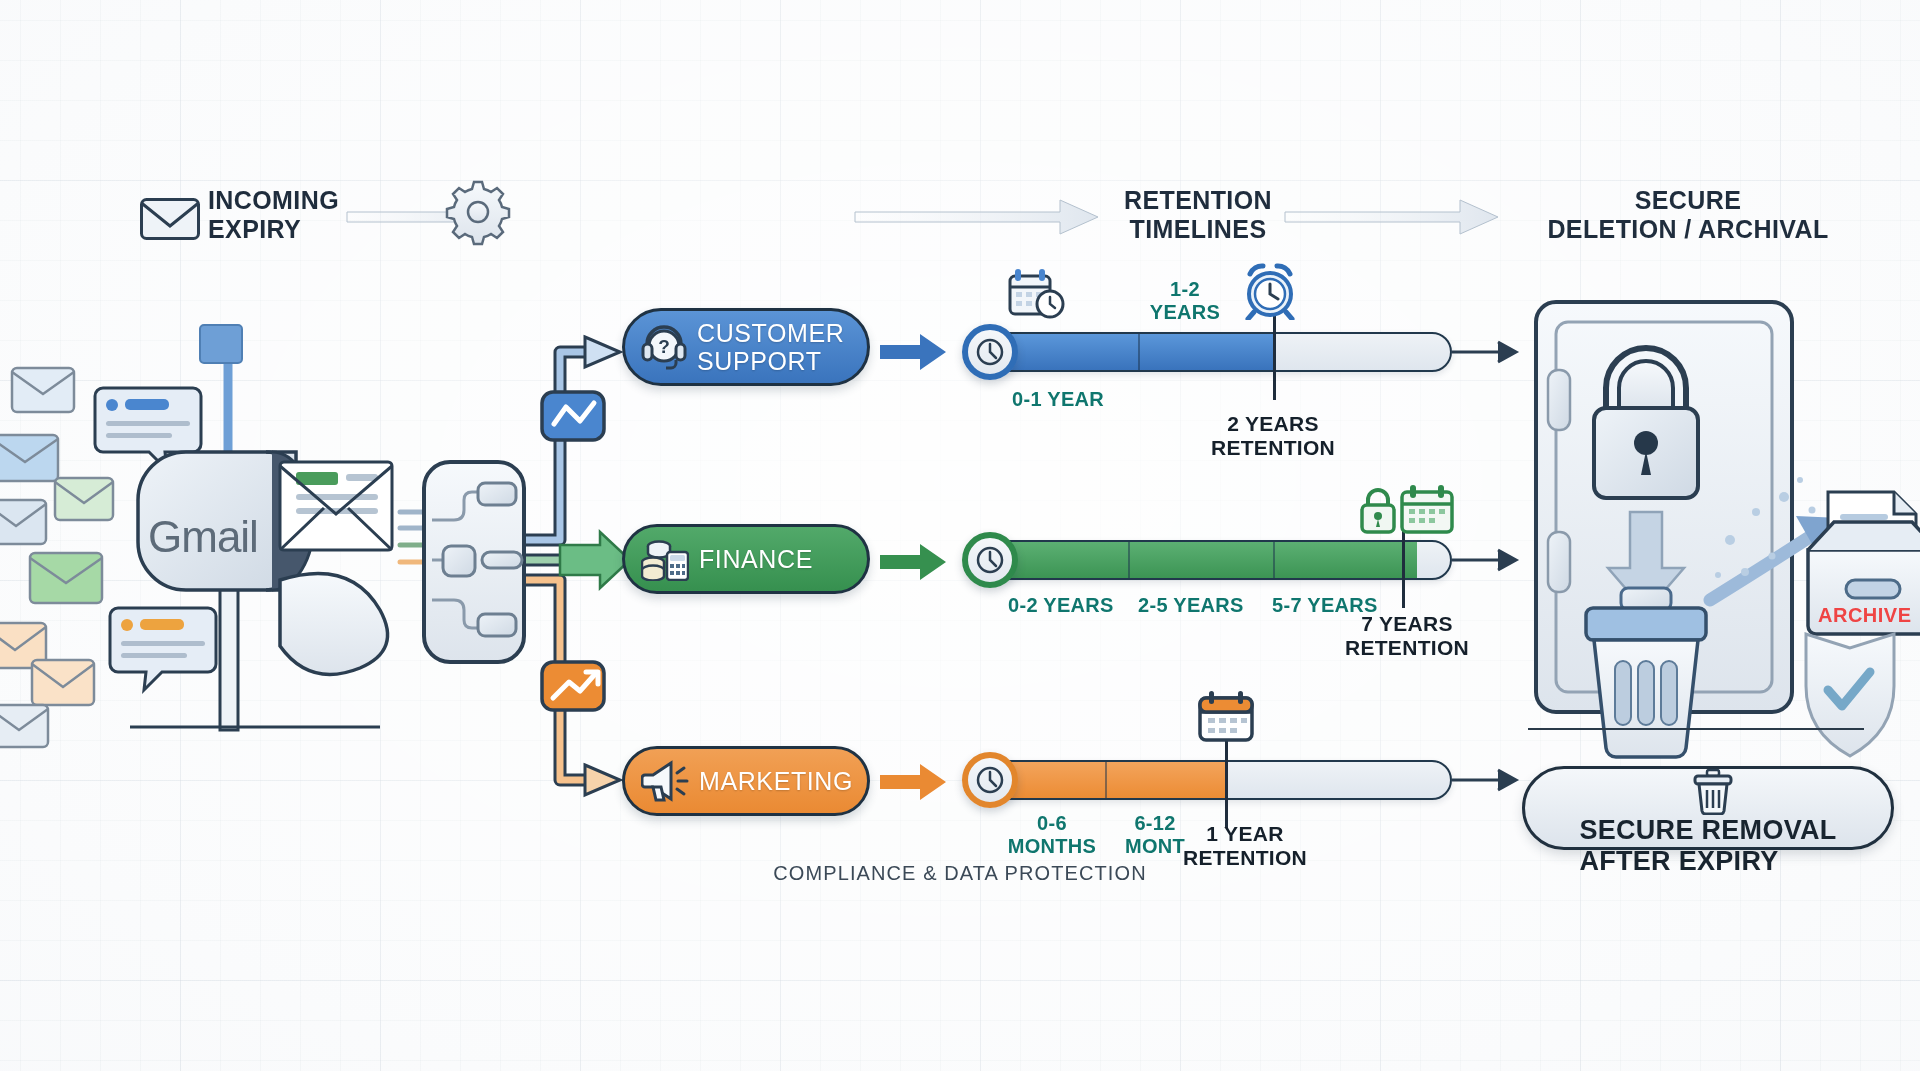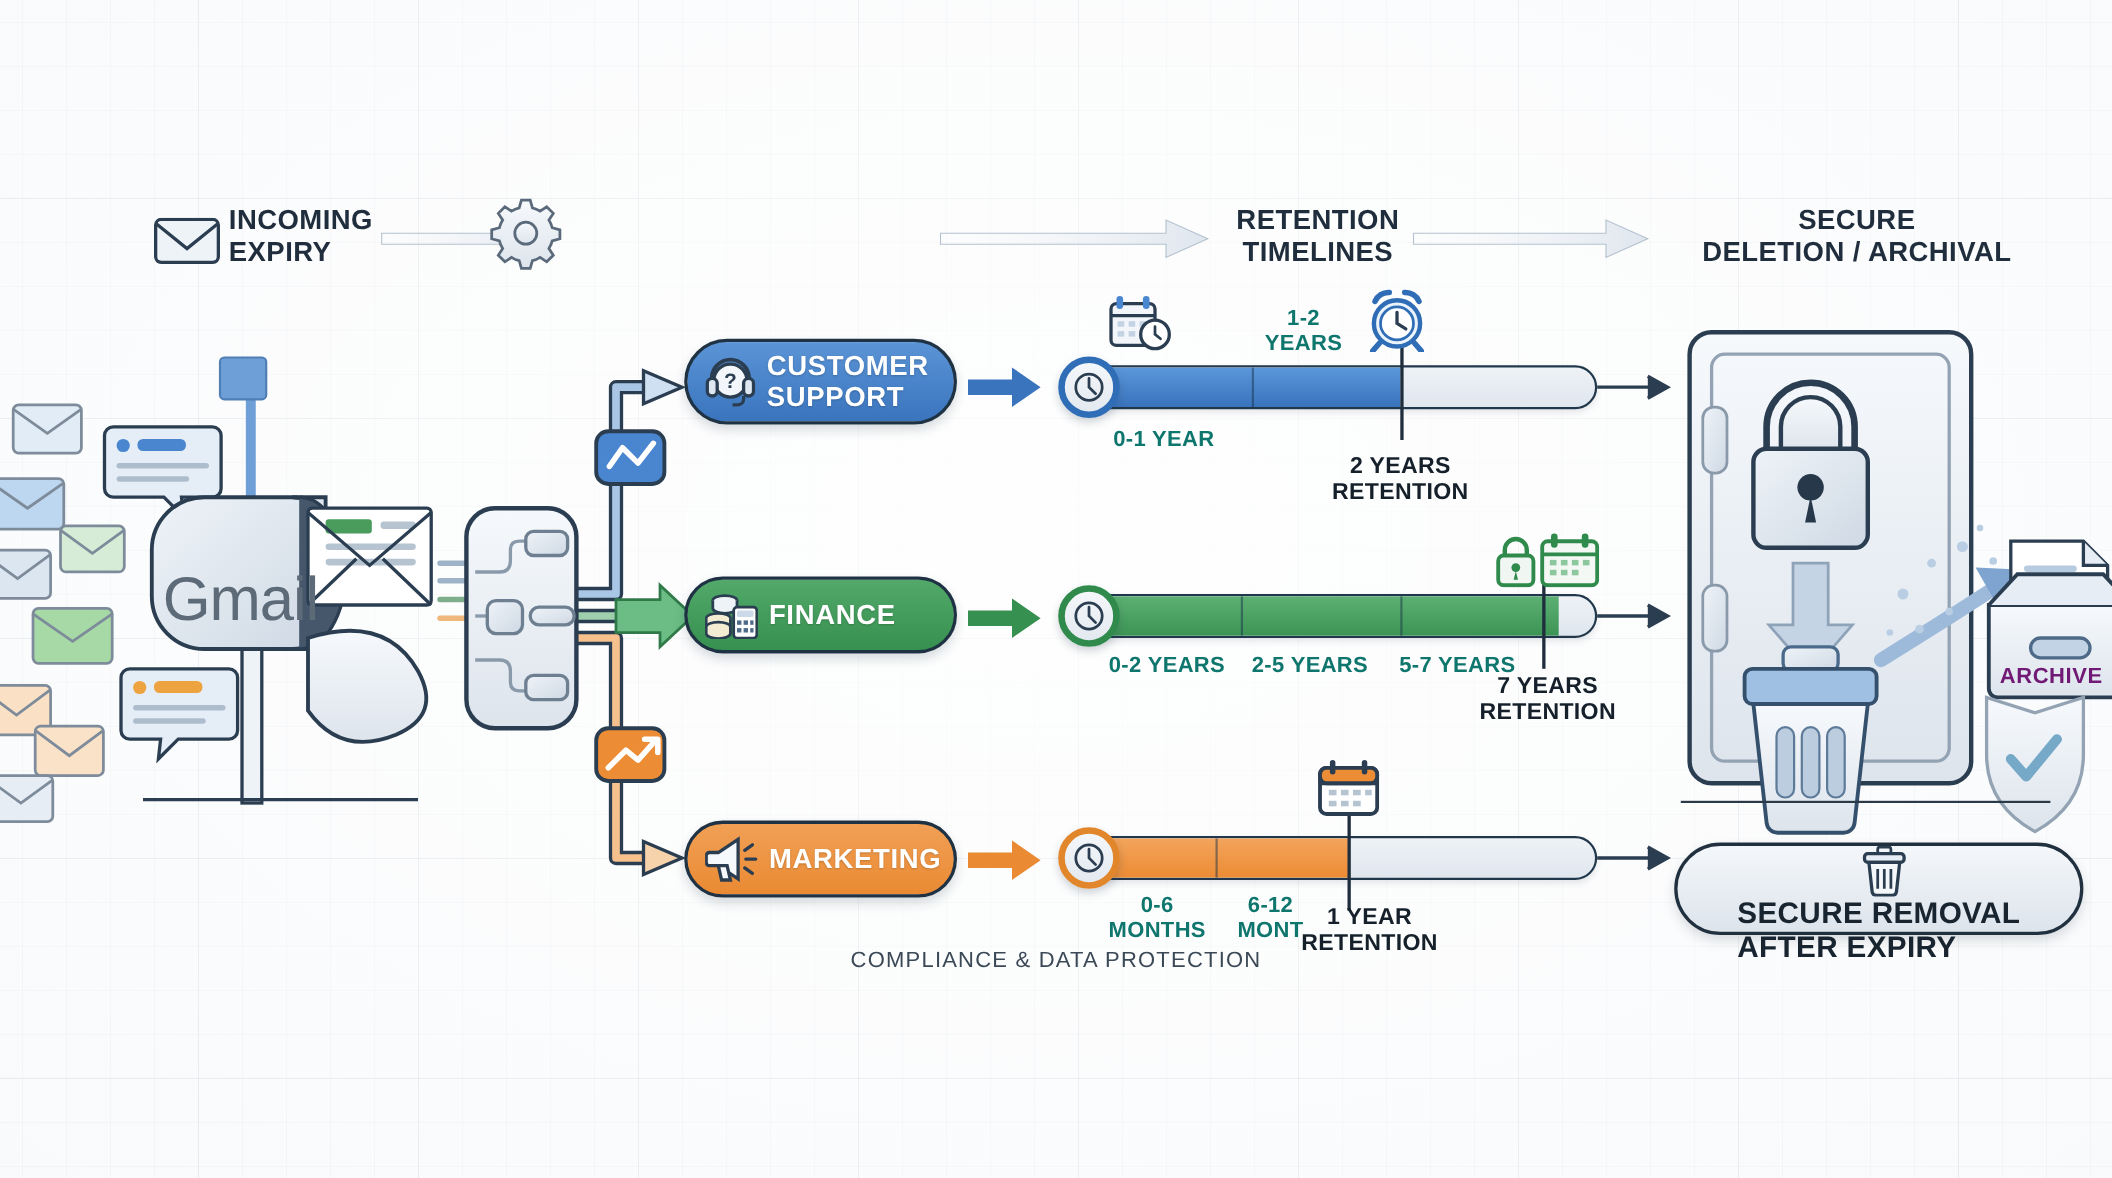--- a/index.html
+++ b/index.html
@@ -45,21 +45,21 @@
   .pill{
     position:absolute;
     display:flex;align-items:center;
     border-radius:44px;
     border:3px solid #1f3243;
     box-shadow:0 5px 10px rgba(40,60,80,.18);
     box-sizing:border-box;
   }
   .pill .pico{flex:0 0 auto;margin-left:16px;margin-right:10px;display:flex;align-items:center;}
   .pill .ptxt{
-    color:#ffffff;font-weight:bold;font-size:25px;line-height:28px;
+    color:#ffffff;font-weight:normal;font-size:25px;line-height:28px;
     letter-spacing:.6px;white-space:pre-line;
     text-shadow:0 1px 2px rgba(0,0,0,.20);
   }
   .pill-blue{background:linear-gradient(180deg,#5b94d6 0%,#3a74bd 100%);}
   .pill-green{background:linear-gradient(180deg,#52a96a 0%,#36904f 100%);}
   .pill-orange{background:linear-gradient(180deg,#f1a055 0%,#ea8a33 100%);}
 
   
   .track{
     position:absolute;height:40px;border-radius:20px;
@@ -88,21 +88,21 @@
     letter-spacing:.3px;white-space:pre-line;
   }
   .ret-label{
     position:absolute;color:#15202b;font-weight:bold;font-size:21px;line-height:24px;
     letter-spacing:.3px;white-space:pre-line;text-align:center;
   }
   .tl-icon{position:absolute;}
 
   
   .archive-label{
-    position:absolute;color:#701a75;font-weight:bold;font-size:20px;letter-spacing:.5px;
+    position:absolute;color:#ef4444;font-weight:bold;font-size:20px;letter-spacing:.5px;
   }
   .banner{
     position:absolute;display:flex;align-items:center;
     border:3px solid #20303f;border-radius:46px;
     background:linear-gradient(180deg,#f4f7fa 0%,#dde4ec 100%);
     box-shadow:0 5px 11px rgba(40,60,80,.17);
     box-sizing:border-box;
     flex-direction:column;
   }
   .banner .btxt{
@@ -374,21 +374,21 @@
       </svg>
   </div>
   <div class="hdr-label" style="left:208px;top:186px;width:200px;text-align:left;">INCOMING
 EXPIRY</div>
   <div class="hdr-label" style="left:1058px;top:186px;width:280px;">RETENTION
 TIMELINES</div>
   <div class="hdr-label" style="left:1478px;top:186px;width:420px;">SECURE
 DELETION / ARCHIVAL</div>
 </div>
 
-<div style="position:absolute;left:148px;top:512px;font-size:56px;color:#5d6b79;letter-spacing:-1px;">Gmail</div>
+<div style="position:absolute;left:148px;top:512px;font-size:44px;color:#5d6b79;letter-spacing:-1px;">Gmail</div>
 
 <div class="pill pill-blue" style="left:622px;top:308px;width:248px;height:78px;">
   <span class="pico">
     <svg width="46" height="46" viewBox="0 0 46 46">
       <circle cx="23" cy="22" r="15" fill="#f3f7fb" stroke="#2b3e51" stroke-width="3"></circle>
       <path d="M6,24 v-4 a17,17 0 0 1 34,0 v4" fill="none" stroke="#2b3e51" stroke-width="3.5"></path>
       <rect x="2" y="20" width="9" height="16" rx="4.5" fill="#dfe8f1" stroke="#2b3e51" stroke-width="3"></rect>
       <rect x="35" y="20" width="9" height="16" rx="4.5" fill="#dfe8f1" stroke="#2b3e51" stroke-width="3"></rect>
       <path d="M35,36 v3 a5,5 0 0 1 -5,5 h-5" fill="none" stroke="#2b3e51" stroke-width="3"></path>
       <text x="23" y="29" font-size="19" font-weight="bold" fill="#2b3e51" text-anchor="middle" font-family="Liberation Sans, sans-serif">?</text>

